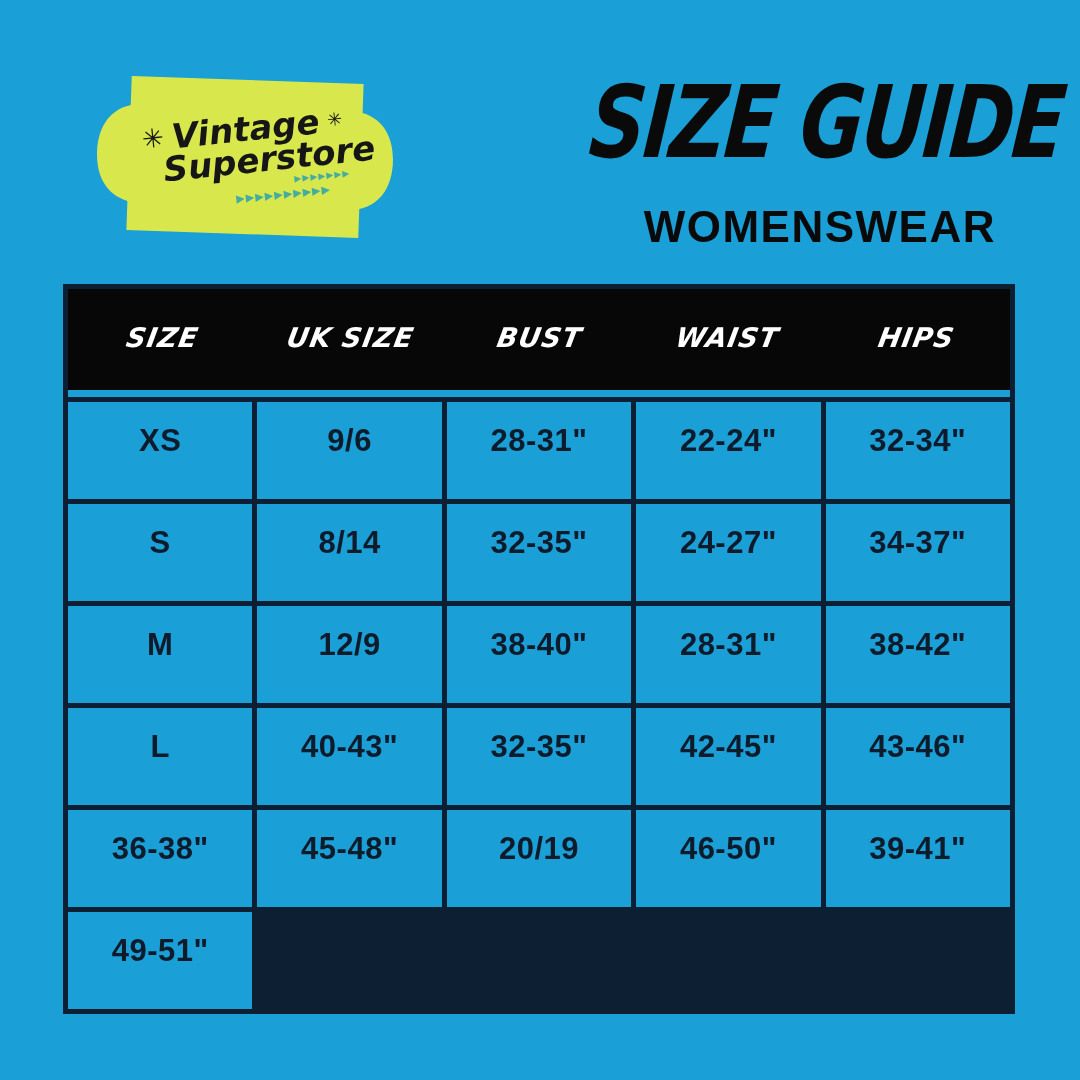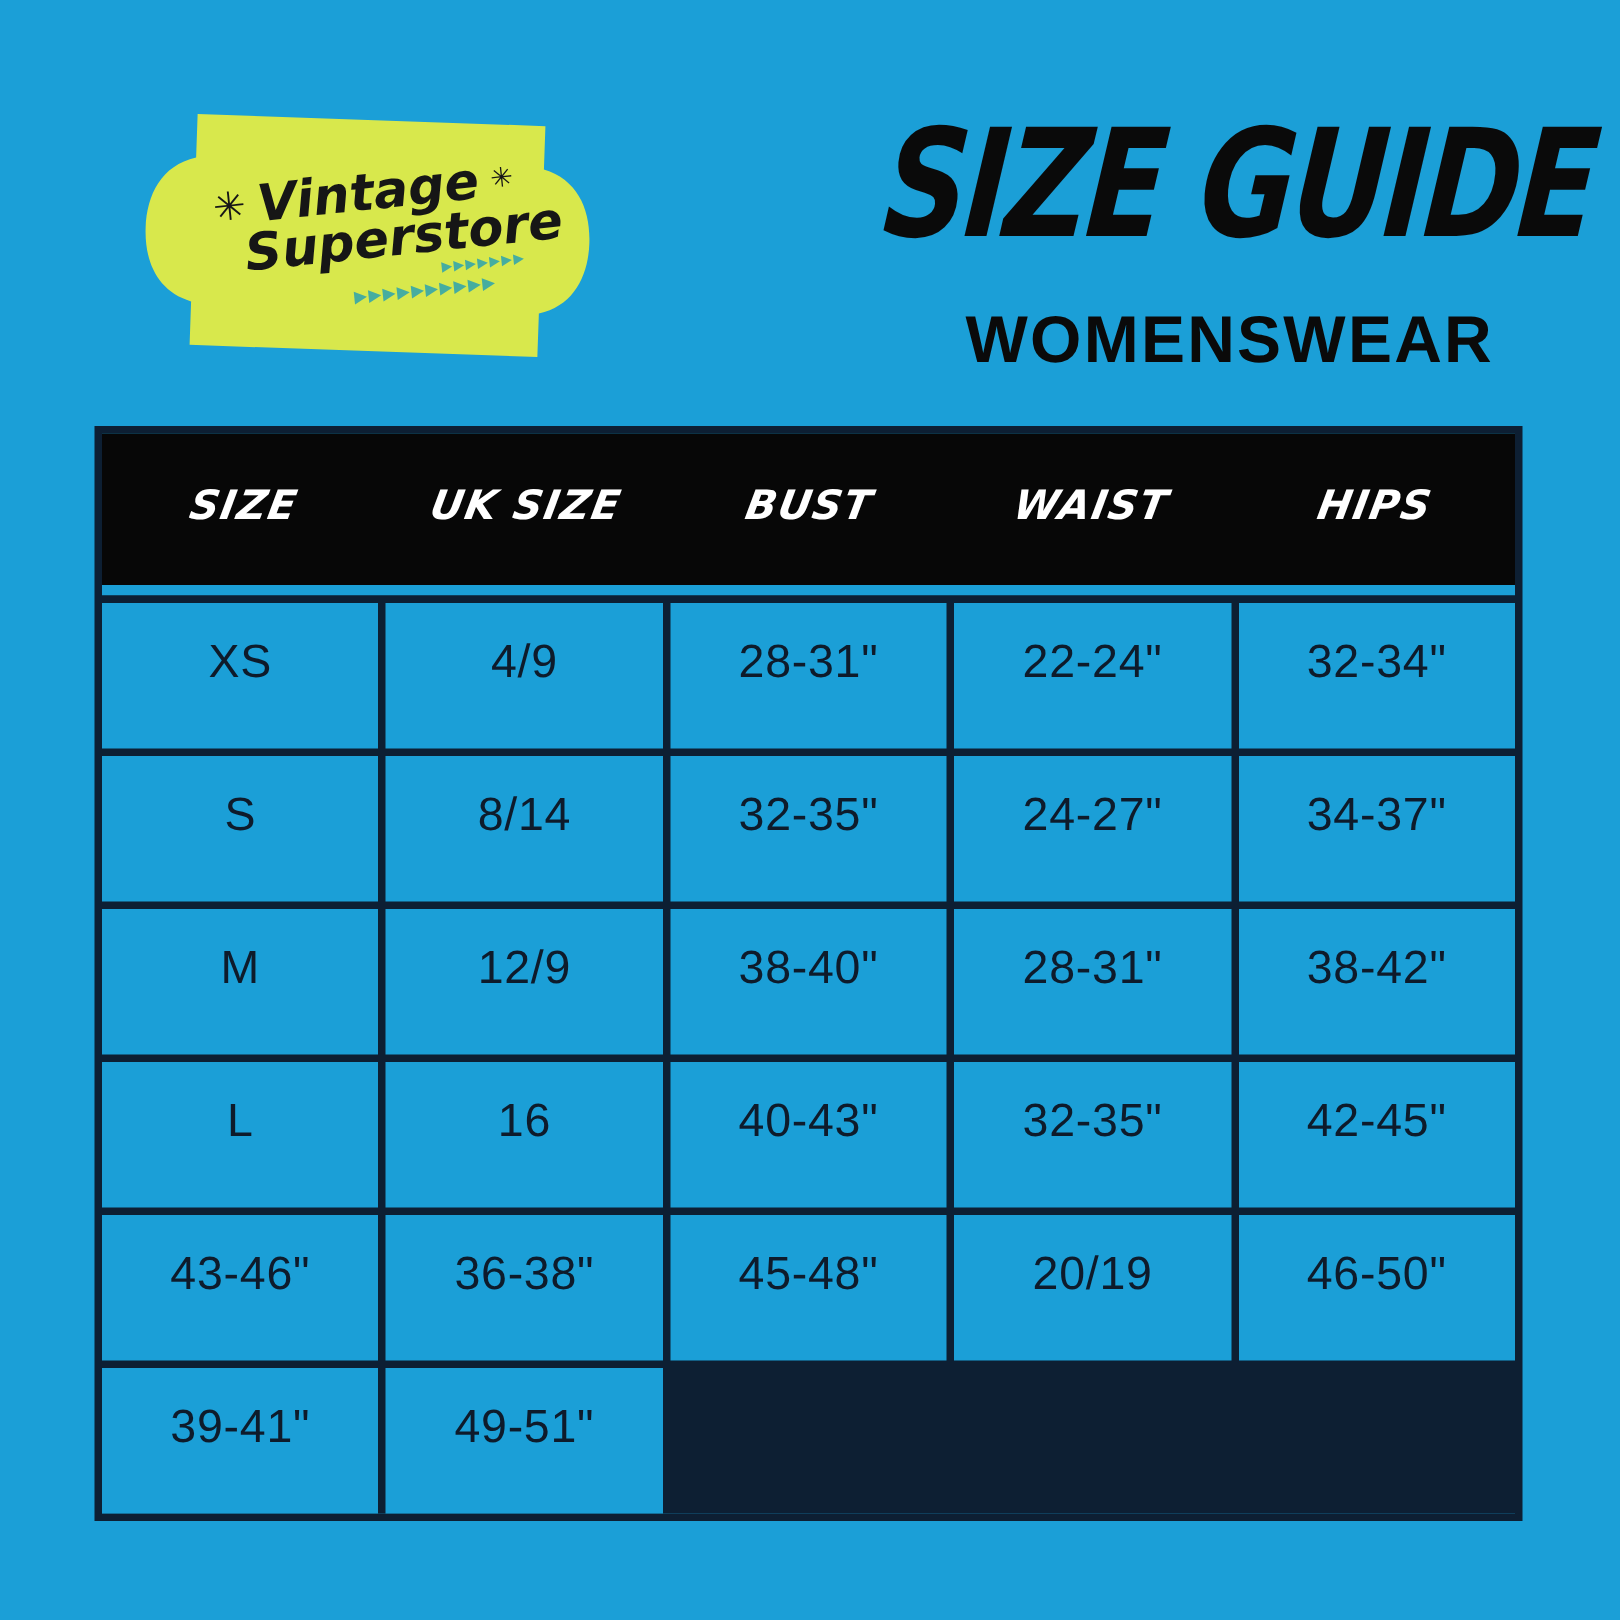--- a/index.html
+++ b/index.html
@@ -70,21 +70,21 @@
   .tbody{
     margin-top:7px;
     display:grid;grid-template-columns:repeat(5,1fr);
     grid-auto-rows:97px;gap:5px;
     background:var(--grid,#0D1F33);
     border-top:5px solid var(--grid,#0D1F33);
   }
   .cell{
     background:var(--cell-bg,#1B9FD7);
     color:var(--cell-text,#0E1B2B);
-    font-weight:normal;font-size:31px;letter-spacing:0.5px;
+    font-weight:bold;font-size:31px;letter-spacing:0.5px;
     display:flex;align-items:center;justify-content:center;
     padding-bottom:20px;box-sizing:border-box;
   }
 </style>
 </head>
 <body>
 
 <div class="logo-badge">
   <svg width="300" height="158" viewBox="0 0 300 158">
     <path d="M 34,2 L 266,2 L 266,31 C 289,37 298,57 298,79 C 298,101 289,121 266,127 L 266,156 L 34,156 L 34,127 C 11,121 2,101 2,79 C 2,57 11,37 34,31 Z" fill="#D8E84C"></path>
@@ -113,36 +113,35 @@
 <div class="size-table">
   <div class="thead">
       <div class="hcell">SIZE</div>
       <div class="hcell">UK SIZE</div>
       <div class="hcell">BUST</div>
       <div class="hcell">WAIST</div>
       <div class="hcell">HIPS</div>
     </div>
   <div class="tbody">
       <div class="cell">XS</div>
-      <div class="cell">4/9</div>
+      <div class="cell">9/6</div>
       <div class="cell">28-31"</div>
       <div class="cell">22-24"</div>
       <div class="cell">32-34"</div>
       <div class="cell">S</div>
       <div class="cell">8/14</div>
       <div class="cell">32-35"</div>
       <div class="cell">24-27"</div>
       <div class="cell">34-37"</div>
       <div class="cell">M</div>
       <div class="cell">12/9</div>
       <div class="cell">38-40"</div>
       <div class="cell">28-31"</div>
       <div class="cell">38-42"</div>
       <div class="cell">L</div>
-      <div class="cell">16</div>
       <div class="cell">40-43"</div>
       <div class="cell">32-35"</div>
       <div class="cell">42-45"</div>
       <div class="cell">43-46"</div>
       <div class="cell">36-38"</div>
       <div class="cell">45-48"</div>
       <div class="cell">20/19</div>
       <div class="cell">46-50"</div>
       <div class="cell">39-41"</div>
       <div class="cell">49-51"</div>

